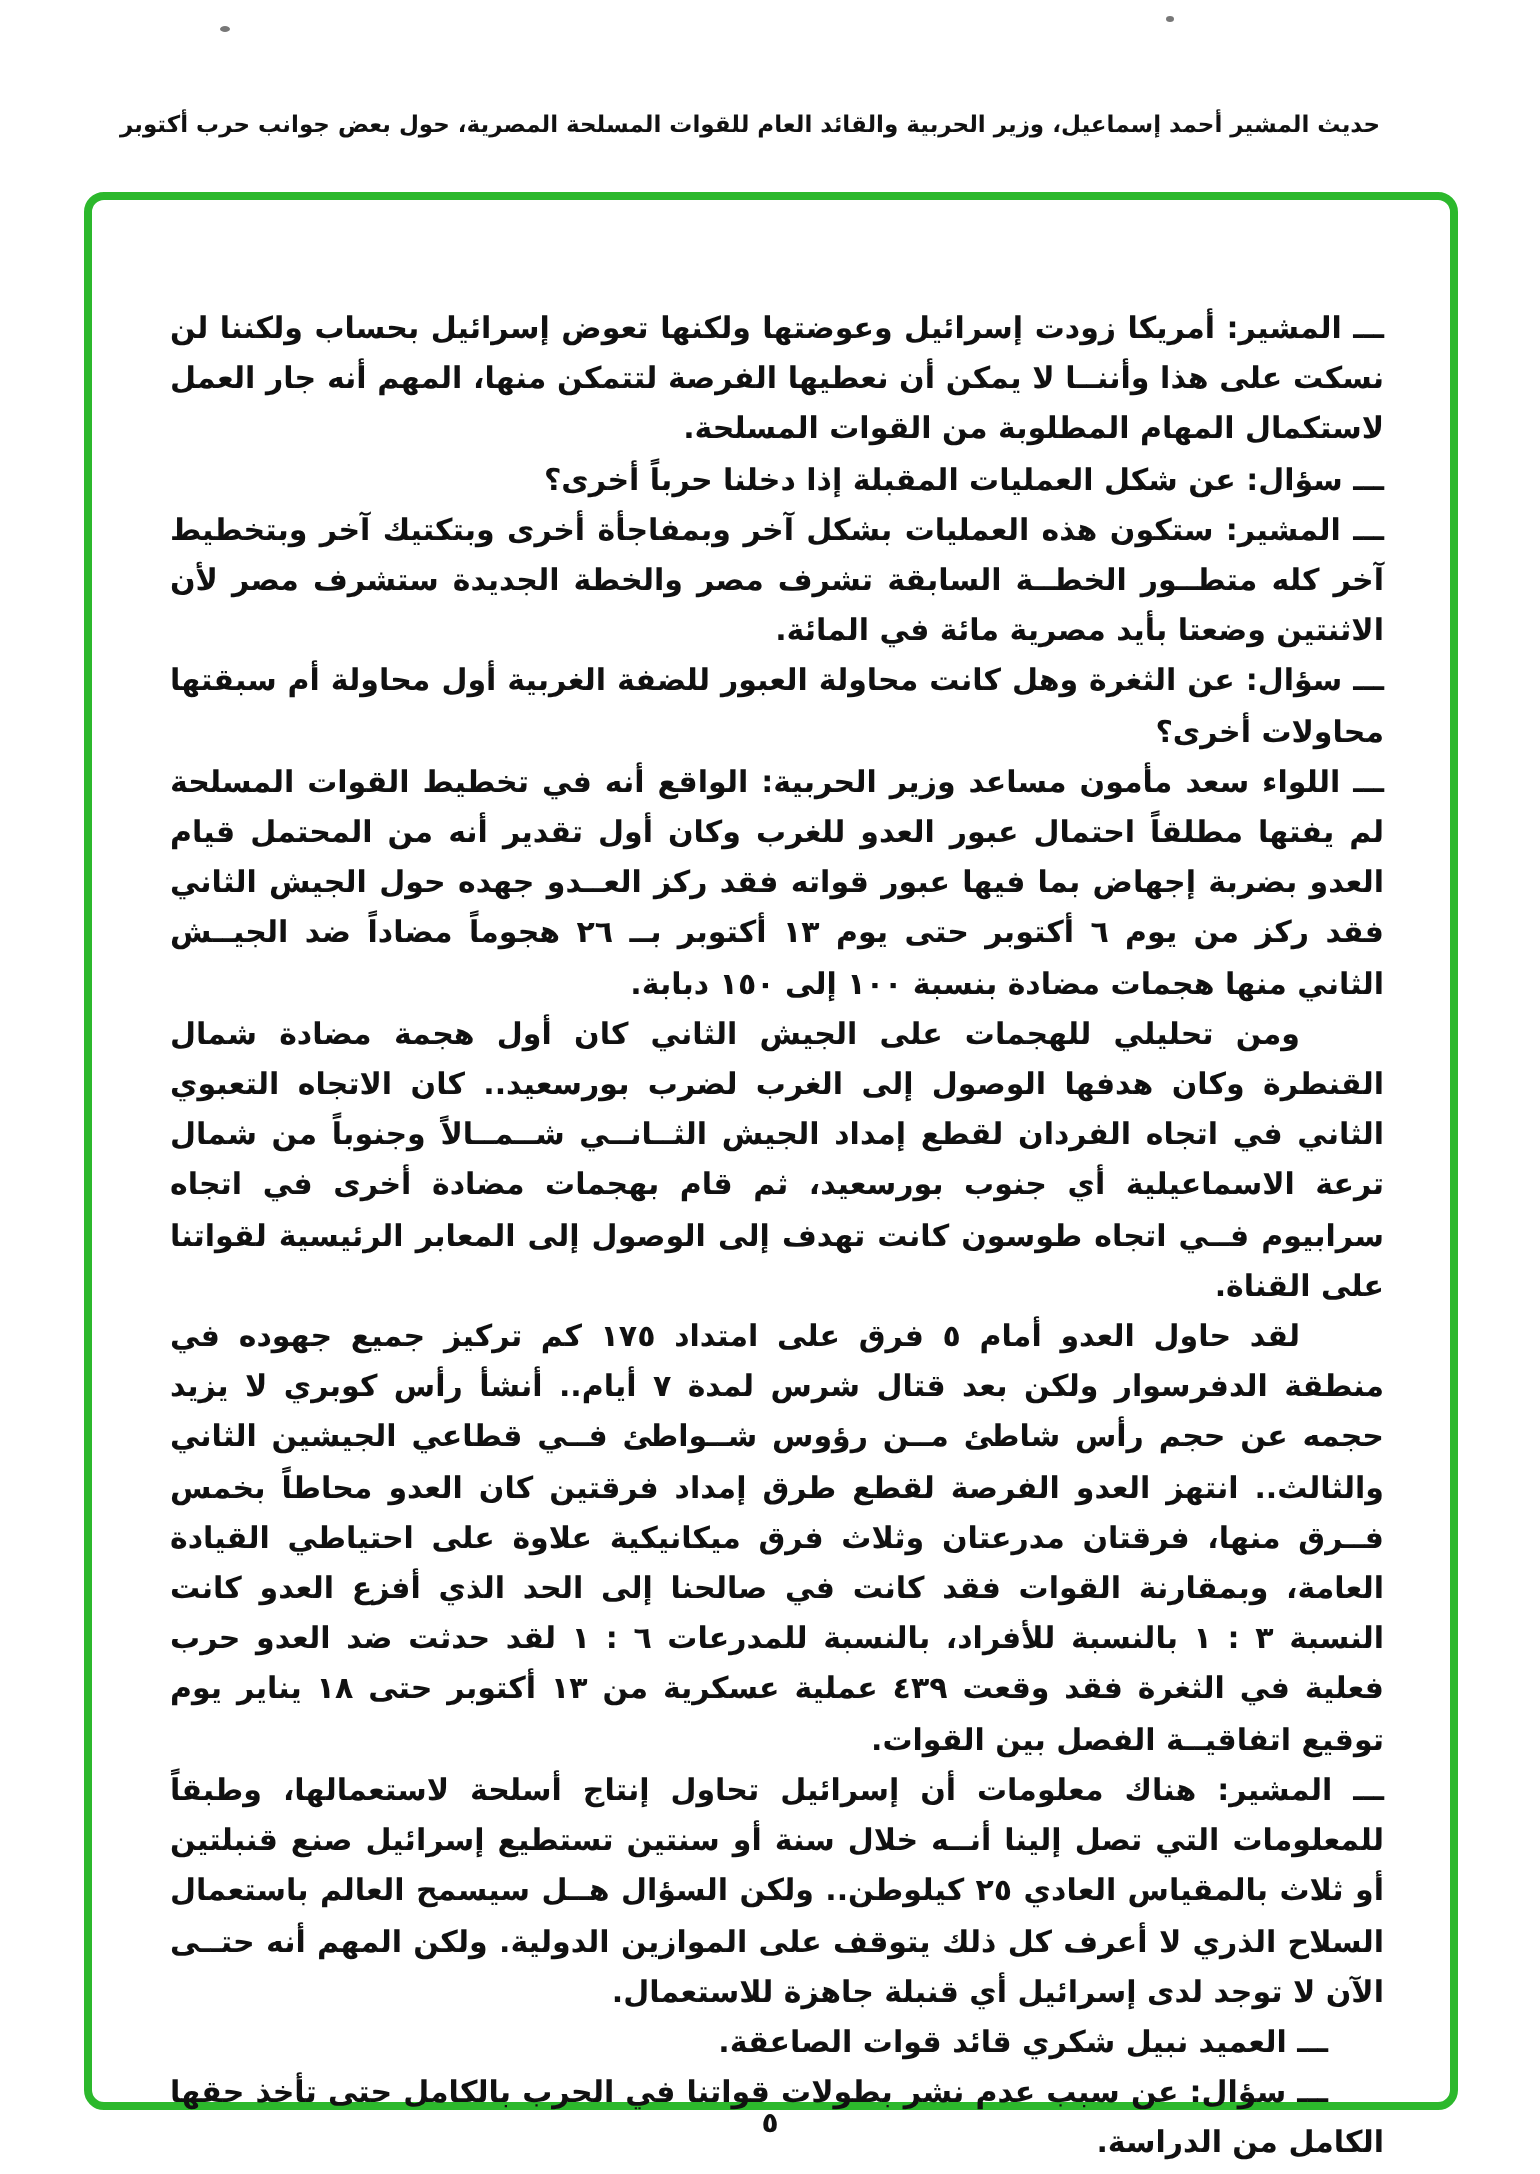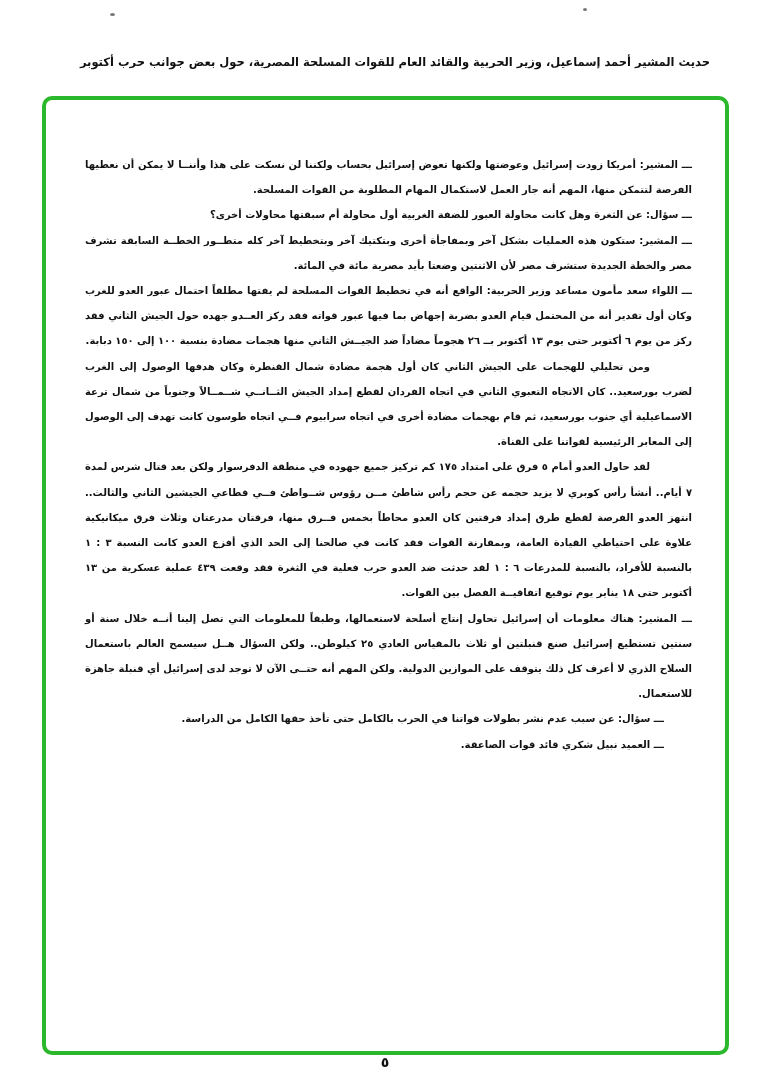--- a/index.html
+++ b/index.html
@@ -22,21 +22,21 @@
     border-radius: 50%;
   }
   .s1 { left: 110px; top: 13px; width: 5px; height: 3px; }
   .s2 { left: 583px; top: 8px;  width: 4px; height: 3px; }
   .header {
     position: absolute;
     top: 55px;
     left: 60px;
     right: 60px;
     direction: rtl;
-    text-align: right;
+    text-align: left;
     font-size: 11.5px;
     font-weight: bold;
     letter-spacing: 0.1px;
     white-space: nowrap;
   }
   .frame {
     position: absolute;
     left: 42px;
     top: 96px;
     width: 679px;
@@ -45,21 +45,21 @@
     border-radius: 10px;
   }
   .content {
     position: absolute;
     top: 152px;
     left: 85px;
     right: 78px;
     direction: rtl;
     text-align: justify;
     text-align-last: right;
-    font-size: 10px;
+    font-size: 15px;
     font-weight: bold;
     line-height: 25.2px;
   }
   .content p {
     margin: 0;
     padding: 0;
   }
   .content p.indent {
     text-indent: 42px;
   }
@@ -84,25 +84,26 @@
 
   <div class="speck s1"></div>
   <div class="speck s2"></div>
 
   <div class="header">حديث المشير أحمد إسماعيل، وزير الحربية والقائد العام للقوات المسلحة المصرية، حول بعض جوانب حرب أكتوبر</div>
 
   <div class="frame" style="border-color: rgb(44, 184, 44);"></div>
 
   <div class="content">
     <p>ـــ المشير: أمريكا زودت إسرائيل وعوضتها ولكنها تعوض إسرائيل بحساب ولكننا لن نسكت على هذا وأننــا لا يمكن أن نعطيها الفرصة لتتمكن منها، المهم أنه جار العمل لاستكمال المهام المطلوبة من القوات المسلحة.</p>
+    <p>ـــ سؤال: عن شكل العمليات المقبلة إذا دخلنا حرباً أخرى؟</p>
+    <p>ـــ المشير: ستكون هذه العمليات بشكل آخر وبمفاجأة أخرى وبتكتيك آخر وبتخطيط آخر كله متطــور الخطــة السابقة تشرف مصر والخطة الجديدة ستشرف مصر لأن الاثنتين وضعتا بأيد مصرية مائة في المائة.</p>
     <p>ـــ سؤال: عن الثغرة وهل كانت محاولة العبور للضفة الغربية أول محاولة أم سبقتها محاولات أخرى؟</p>
-    <p>ـــ المشير: ستكون هذه العمليات بشكل آخر وبمفاجأة أخرى وبتكتيك آخر وبتخطيط آخر كله متطــور الخطــة السابقة تشرف مصر والخطة الجديدة ستشرف مصر لأن الاثنتين وضعتا بأيد مصرية مائة في المائة.</p>
     <p>ـــ اللواء سعد مأمون مساعد وزير الحربية: الواقع أنه في تخطيط القوات المسلحة لم يفتها مطلقاً احتمال عبور العدو للغرب وكان أول تقدير أنه من المحتمل قيام العدو بضربة إجهاض بما فيها عبور قواته فقد ركز العــدو جهده حول الجيش الثاني فقد ركز من يوم ٦ أكتوبر حتى يوم ١٣ أكتوبر بــ ٢٦ هجوماً مضاداً ضد الجيــش الثاني منها هجمات مضادة بنسبة ١٠٠ إلى ١٥٠ دبابة.</p>
     <p class="indent">ومن تحليلي للهجمات على الجيش الثاني كان أول هجمة مضادة شمال القنطرة وكان هدفها الوصول إلى الغرب لضرب بورسعيد.. كان الاتجاه التعبوي الثاني في اتجاه الفردان لقطع إمداد الجيش الثــانــي شــمــالاً وجنوباً من شمال ترعة الاسماعيلية أي جنوب بورسعيد، ثم قام بهجمات مضادة أخرى في اتجاه سرابيوم فــي اتجاه طوسون كانت تهدف إلى الوصول إلى المعابر الرئيسية لقواتنا على القناة.</p>
     <p class="indent">لقد حاول العدو أمام ٥ فرق على امتداد ١٧٥ كم تركيز جميع جهوده في منطقة الدفرسوار ولكن بعد قتال شرس لمدة ٧ أيام.. أنشأ رأس كوبري لا يزيد حجمه عن حجم رأس شاطئ مــن رؤوس شــواطئ فــي قطاعي الجيشين الثاني والثالث.. انتهز العدو الفرصة لقطع طرق إمداد فرقتين كان العدو محاطاً بخمس فــرق منها، فرقتان مدرعتان وثلاث فرق ميكانيكية علاوة على احتياطي القيادة العامة، وبمقارنة القوات فقد كانت في صالحنا إلى الحد الذي أفزع العدو كانت النسبة ٣ : ١ بالنسبة للأفراد، بالنسبة للمدرعات ٦ : ١ لقد حدثت ضد العدو حرب فعلية في الثغرة فقد وقعت ٤٣٩ عملية عسكرية من ١٣ أكتوبر حتى ١٨ يناير يوم توقيع اتفاقيــة الفصل بين القوات.</p>
     <p>ـــ المشير: هناك معلومات أن إسرائيل تحاول إنتاج أسلحة لاستعمالها، وطبقاً للمعلومات التي تصل إلينا أنــه خلال سنة أو سنتين تستطيع إسرائيل صنع قنبلتين أو ثلاث بالمقياس العادي ٢٥ كيلوطن.. ولكن السؤال هــل سيسمح العالم باستعمال السلاح الذري لا أعرف كل ذلك يتوقف على الموازين الدولية. ولكن المهم أنه حتــى الآن لا توجد لدى إسرائيل أي قنبلة جاهزة للاستعمال.</p>
+    <p class="indent-sm">ـــ العميد نبيل شكري قائد قوات الصاعقة.</p>
     <p class="indent-sm">ـــ سؤال: عن سبب عدم نشر بطولات قواتنا في الحرب بالكامل حتى تأخذ حقها الكامل من الدراسة.</p>
-    <p class="indent-sm">ـــ العميد نبيل شكري قائد قوات الصاعقة.</p>
   </div>
 
   <div class="page-number">٥</div>
 
 </div>
 
 </body></html>

